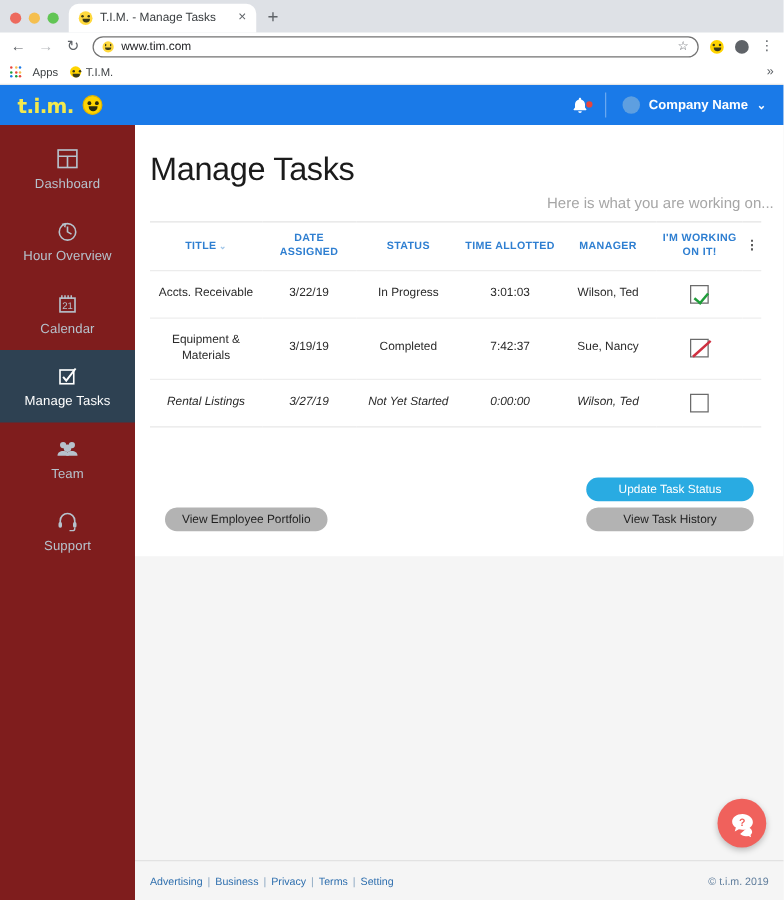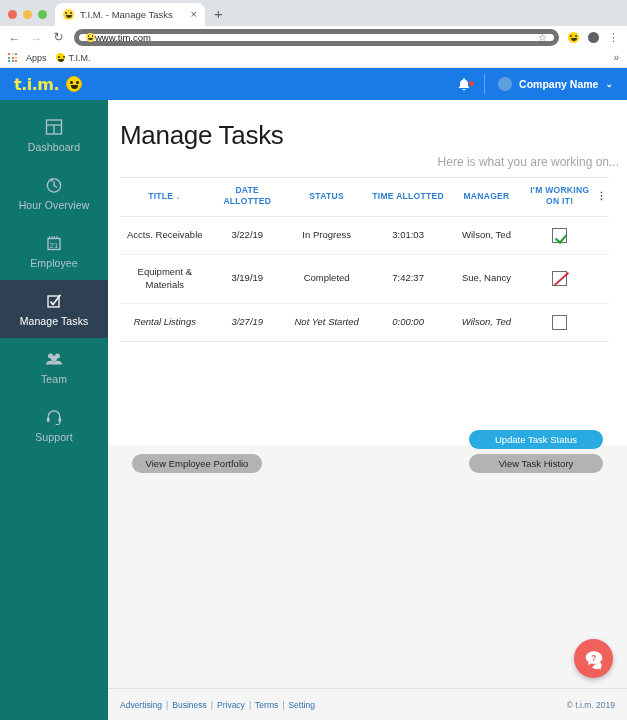--- a/index.html
+++ b/index.html
@@ -42,22 +42,22 @@
   .tab-close { font-size: 11px; color:#5f6368; line-height:1; cursor:pointer; }
   .newtab { margin-left:9px; padding-bottom:5px; font-size:15px; color:#5f6368; line-height:1; cursor:pointer;}
 
   .toolbar {
     height: 22px; background:#fff; display:flex; align-items:center;
     gap: 9px; padding: 0 8px;
   }
   .navbtn { font-size: 12px; color:#5f6368; line-height:1; width:13px; text-align:center; cursor:pointer; }
   .navbtn.dim { color:#b9bcbf; }
   .omnibox {
-    flex:1; height:17px; border:5px solid #737373; border-radius:10px;
-    background:#fff; display:flex; align-items:center; padding: 0 7px; 
+    flex:1; height:17px; border:1px solid #737373; border-radius:10px;
+    background:#fff; display:flex; align-items:center; padding: 0 7px; gap:6px;
     font-size: 9.5px; color:#202124;
   }
   .omni-favicon { width:9px; height:9px; border-radius:50%; background:#ffd93d; position:relative; flex:0 0 auto;}
   .omni-favicon::before {
     content:""; position:absolute; left:1.5px; top:2.5px; width:1.5px; height:1.5px;
     border-radius:50%; background:#3a3a1a; box-shadow:4px 0 0 #3a3a1a;
   }
   .omni-favicon::after {
     content:""; position:absolute; left:2px; top:5px; width:5px; height:2.5px;
     border-radius:0 0 5px 5px; background:#3a3a1a;
@@ -99,21 +99,21 @@
   .bell-wrap { position:relative; padding: 0 13px; display:flex; align-items:center; cursor:pointer; }
   .bell-badge { position:absolute; top:4px; right:10px; width:5px; height:5px; border-radius:50%; background:#e8453c; }
   .appbar-div { width:1px; height:20px; background:rgba(255,255,255,0.35); }
   .company { display:flex; align-items:center; gap:7px; padding-left:13px; cursor:pointer; }
   .avatar-circle { width:14px; height:14px; border-radius:50%; background:#5e9fe0; }
   .company-name { font-size:10.5px; color:#fff; }
   .chev { font-size:9px; color:#fff; }
 
   .body-row { display:flex; height:620px; }
 
-  .sidebar { width:108px; background:#0f766e; flex:0 0 108px; padding-top:6px; }
+  .sidebar { width:108px; background:#7f1d1d; flex:0 0 108px; padding-top:6px; }
   .side-item {
     height:58px; display:flex; flex-direction:column; align-items:center; justify-content:center;
     gap:4px; color:#b6c2cc; cursor:pointer; position:relative;
   }
   .side-item .side-label { font-size:10.5px; letter-spacing:0.1px; }
   .side-item.active { background:#2e4152; color:#ffffff; }
   .side-icon { height:20px; display:flex; align-items:center; justify-content:center; }
 
   .content { flex:1; background:#f5f5f5; padding:0; position:relative; }
   .card {
@@ -150,21 +150,20 @@
   .cb.slash::after {
     content:""; position:absolute; left:-1px; top:6px; width:19px; height:2.2px;
     background:#cf3040; transform: rotate(-42deg);
   }
 
   .btn-row { position:absolute; left:0; right:0; top:282px; height:50px; }
   .btn {
     border:none; border-radius:11px; font-size:9.5px; cursor:pointer;
     font-family:"Liberation Sans", sans-serif; padding:0; height:19px;
     position:absolute;
-    margin-top:48px;
   }
   .btn.grey { background:#b3b3b3; color:#1f1f1f; }
   .btn.blue { background:#29abe2; color:#ffffff; }
   #btn-portfolio { left:24px; top:24px; width:130px; }
   #btn-update   { right:24px; top:0px;  width:134px; }
   #btn-history  { right:24px; top:24px; width:134px; }
 
   .help-fab {
     position:absolute; right:14px; bottom:42px; width:39px; height:39px; border-radius:50%;
     background:#f0615c; display:flex; align-items:center; justify-content:center;
@@ -287,21 +286,21 @@
           <span class="side-icon">
             <svg width="20" height="20" viewBox="0 0 20 20">
               <rect x="4" y="5.5" width="12" height="11" fill="none" stroke="currentColor" stroke-width="1.3"></rect>
               <line x1="5.5" y1="3.2" x2="5.5" y2="6" stroke="currentColor" stroke-width="1.2"></line>
               <line x1="8" y1="3.2" x2="8" y2="6" stroke="currentColor" stroke-width="1.2"></line>
               <line x1="10.5" y1="3.2" x2="10.5" y2="6" stroke="currentColor" stroke-width="1.2"></line>
               <line x1="13" y1="3.2" x2="13" y2="6" stroke="currentColor" stroke-width="1.2"></line>
               <text x="10" y="14.6" font-size="7.6" fill="currentColor" text-anchor="middle" font-family="Liberation Sans, sans-serif">21</text>
             </svg>
           </span>
-          <span class="side-label">Employee</span>
+          <span class="side-label">Calendar</span>
         </div>
 
         <div class="side-item active">
           <span class="side-icon">
             <svg width="20" height="20" viewBox="0 0 20 20">
               <rect x="4" y="5" width="11" height="11" fill="none" stroke="currentColor" stroke-width="1.3"></rect>
               <polyline points="6.5,10.5 9,13.5 16.5,3.8" fill="none" stroke="currentColor" stroke-width="1.6"></polyline>
             </svg>
           </span>
           <span class="side-label">Manage Tasks</span>
@@ -338,21 +337,21 @@
         <section class="card">
           <h1 class="page-title">Manage Tasks</h1>
           <div class="page-sub">Here is what you are working on...</div>
 
           <table class="tasks">
             <thead>
               <tr>
                 <th style="width:88px">
                   <span>TITLE</span><span class="sort-chev">⌄</span>
                 </th>
-                <th style="width:74px">DATE ALLOTTED</th>
+                <th style="width:74px">DATE ASSIGNED</th>
                 <th style="width:82px">STATUS</th>
                 <th style="width:78px">TIME ALLOTTED</th>
                 <th style="width:76px">MANAGER</th>
                 <th style="width:68px">I'M WORKING ON IT!</th>
                 <th class="th-kebab">
                   <span class="kebab-v">⋮</span>
                 </th>
               </tr>
             </thead>
             <tbody>

